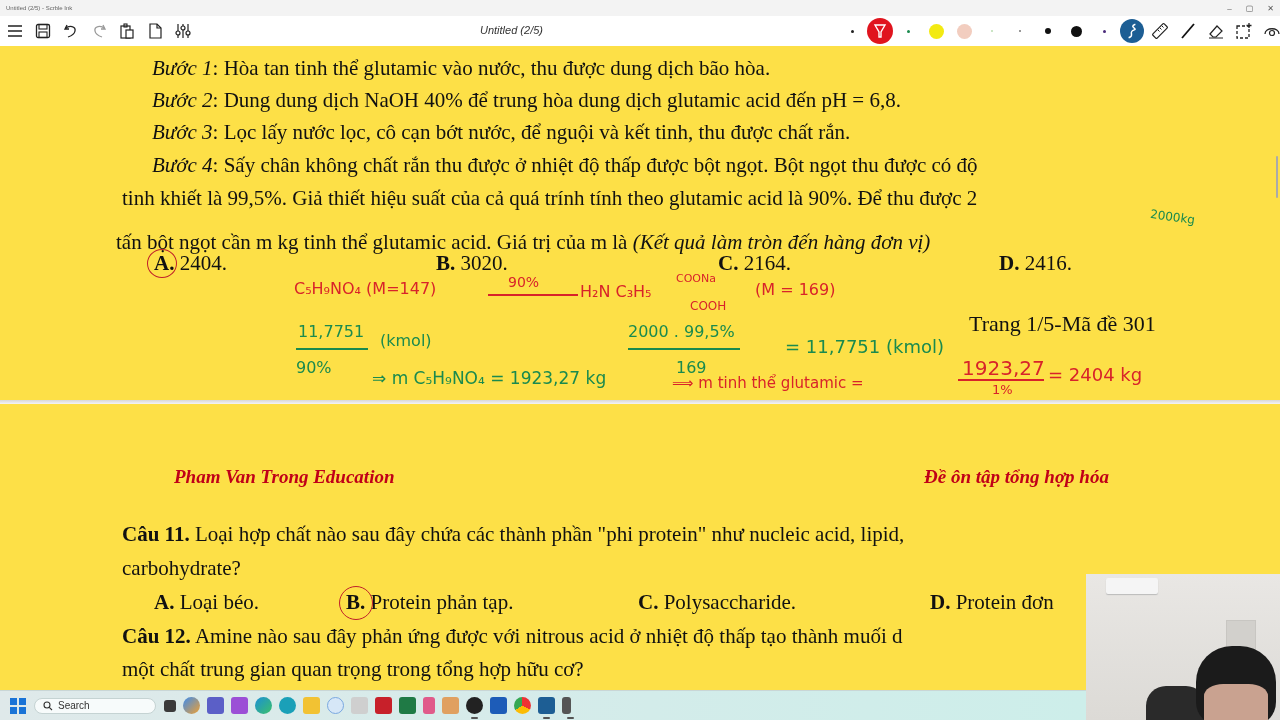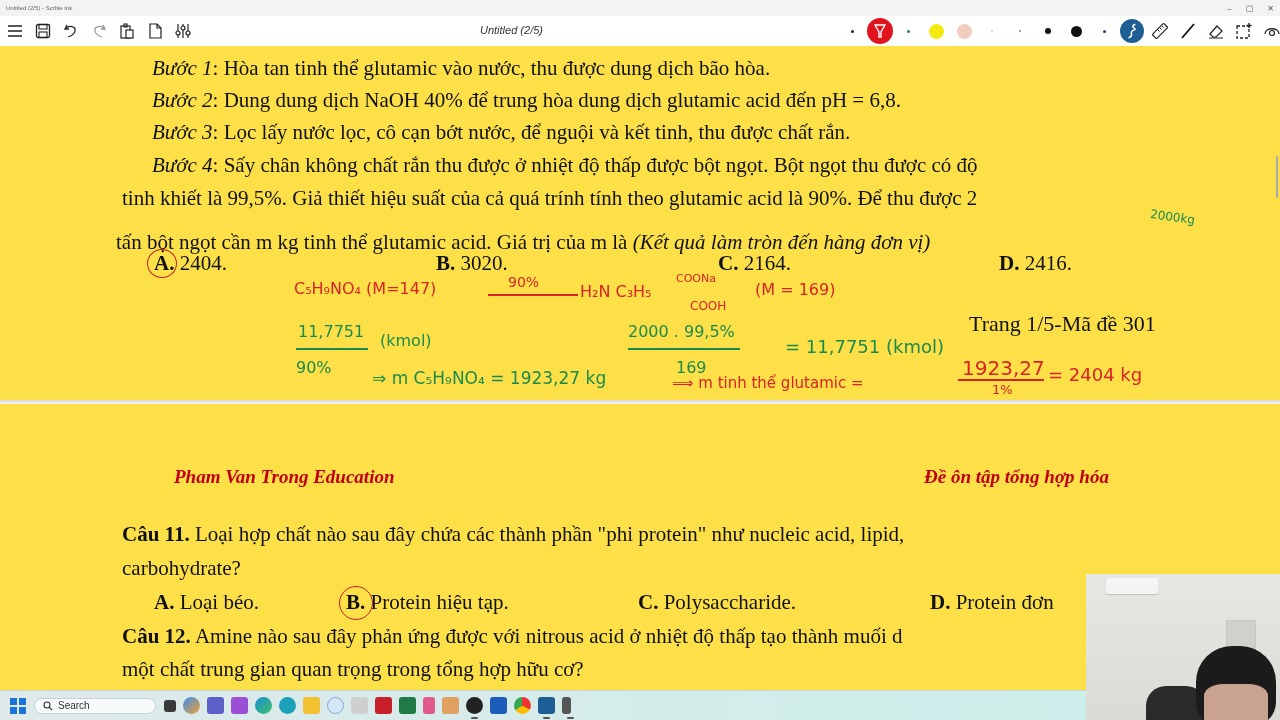--- a/index.html
+++ b/index.html
@@ -236,21 +236,21 @@
 
   <div class="page-sep"></div>
 
   <div class="header-red" style="left:174px;top:420px;">Pham Van Trong Education</div>
   <div class="header-red" style="left:924px;top:420px;">Đề ôn tập tổng hợp hóa</div>
 
   <div class="line" style="left:122px;top:476px;"><b>Câu 11.</b><span> Loại hợp chất nào sau đây chứa các thành phần "phi protein" như nucleic acid, lipid,</span></div>
   <div class="line" style="left:122px;top:510px;">carbohydrate?</div>
 
   <div class="line" style="left:154px;top:544px;"><b>A.</b><span> Loại béo.</span></div>
-  <div class="line" style="left:346px;top:544px;"><b>B.</b><span> Protein hiệu tạp.</span></div>
+  <div class="line" style="left:346px;top:544px;"><b>B.</b><span> Protein phản tạp.</span></div>
   <div class="line" style="left:638px;top:544px;"><b>C.</b><span> Polysaccharide.</span></div>
   <div class="line" style="left:930px;top:544px;"><b>D.</b><span> Protein đơn</span></div>
   <div class="circle-mark" style="left:339px;top:540px;width:34px;height:34px;"></div>
 
   <div class="line" style="left:122px;top:578px;"><b>Câu 12.</b><span> Amine nào sau đây phản ứng được với nitrous acid ở nhiệt độ thấp tạo thành muối d</span></div>
   <div class="line" style="left:122px;top:611px;">một chất trung gian quan trọng trong tổng hợp hữu cơ?</div>
 
   <div class="scroll-thumb"></div>
 </div>
 

